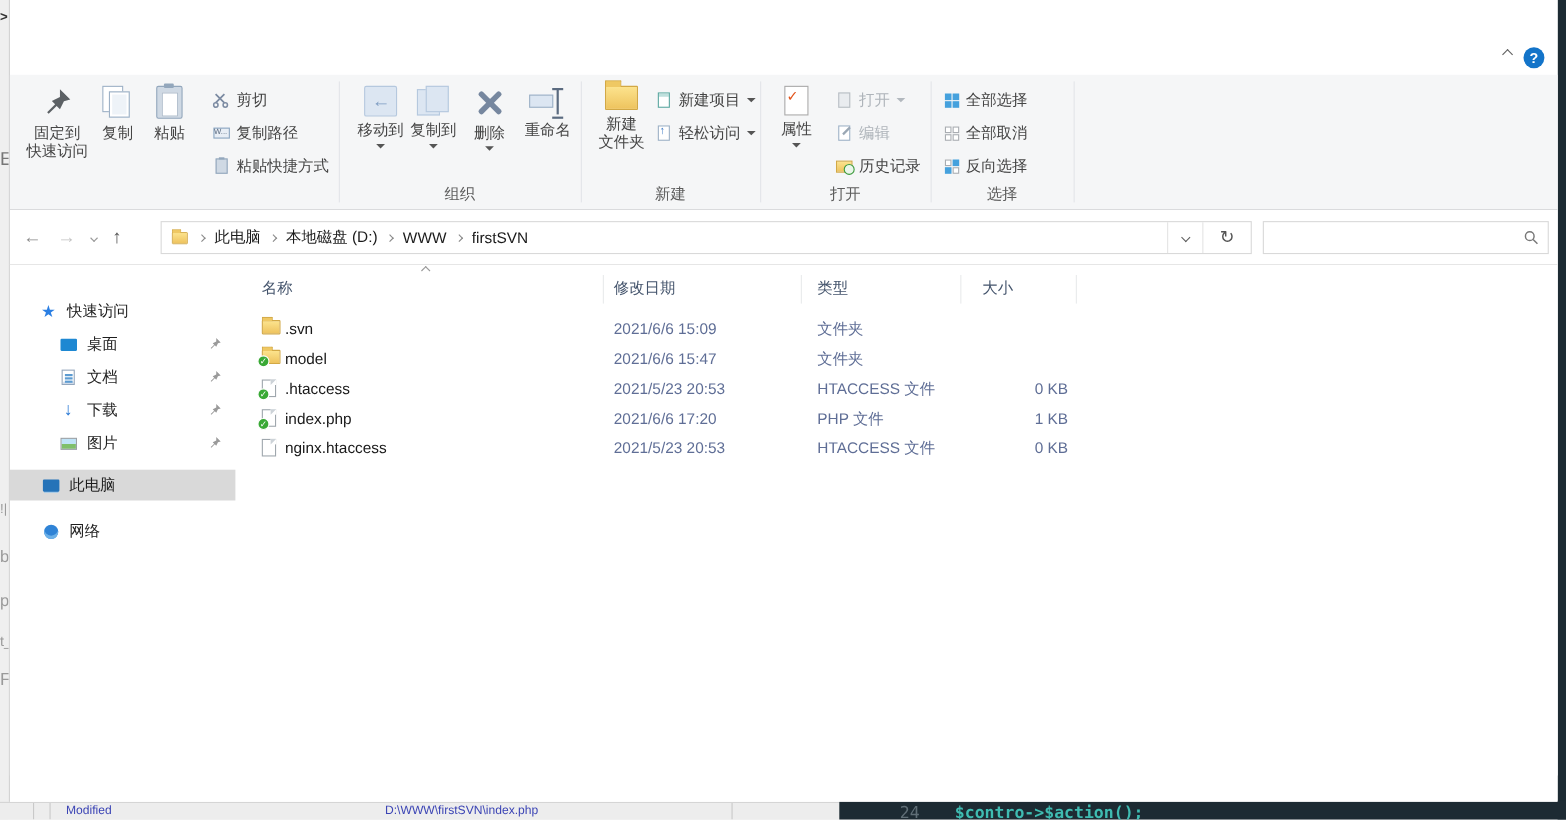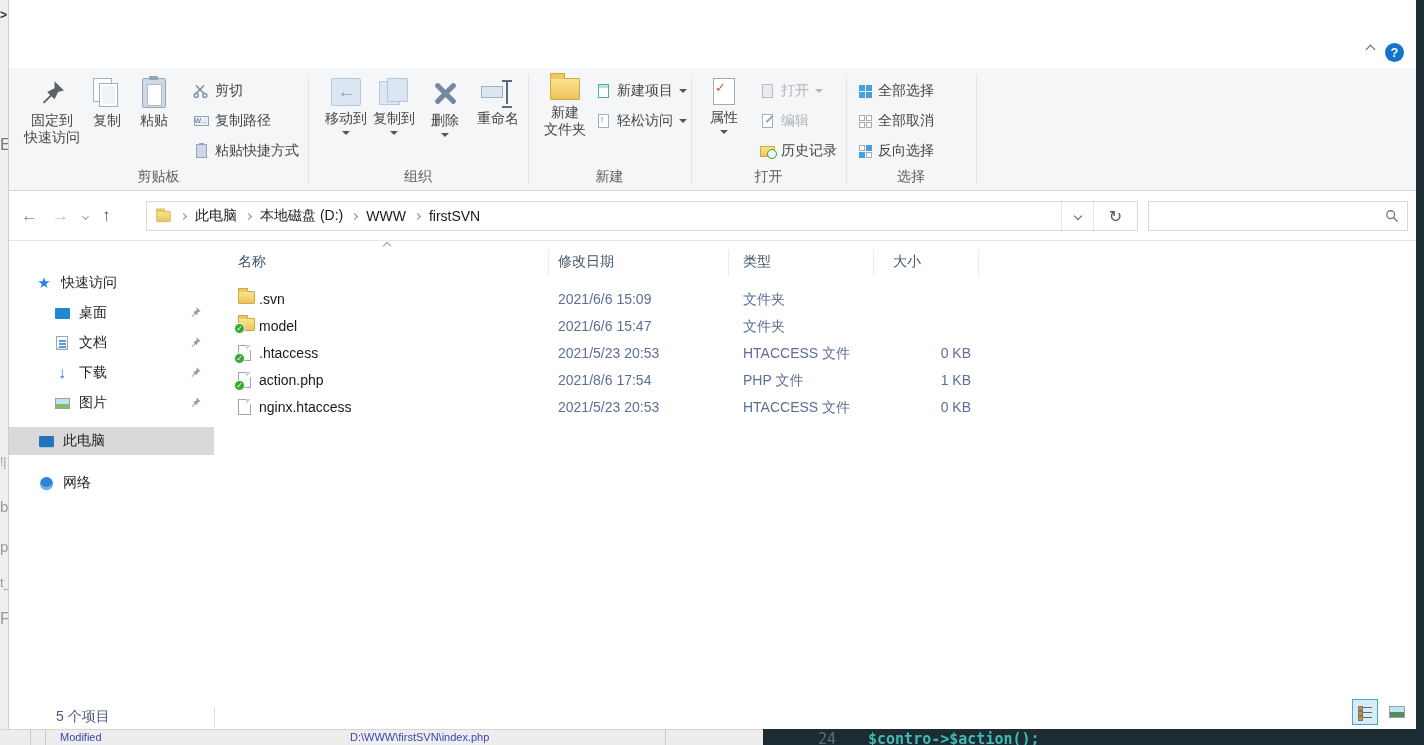--- a/index.html
+++ b/index.html
@@ -253,21 +253,20 @@
           <span class="mini-rect">W...</span>
         </span>
       <span class="lbl">复制路径</span>
     </div>
     <div class="smallrow" style="left:184px;top:72px">
       <span class="mini">
           <span class="mini-clip"></span>
         </span>
       <span class="lbl">粘贴快捷方式</span>
     </div>
-    <div class="rgroup-label" style="left:0;width:299px">剪贴板</div>
     <div class="rsep" style="left:299px"></div>
 
     <div class="bigbtn" style="left:312px;width:50px">
       <span class="ic-moveto"></span>
       <div class="lbl">移动到</div>
         <span class="tri"></span>
     </div>
     <div class="bigbtn" style="left:360px;width:50px">
       <span class="ic-copyto">
           <i></i>
@@ -494,44 +493,28 @@
       </div>
       <div class="row" style="top:99px">
         <span class="icon-cell"><span class="page"><span class="badge">✓</span></span></span>
         <span class="name">.htaccess</span>
         <span class="date">2021/5/23 20:53</span>
         <span class="type">HTACCESS 文件</span>
         <span class="size">0 KB</span>
       </div>
       <div class="row" style="top:126px">
         <span class="icon-cell"><span class="page"><span class="badge">✓</span></span></span>
-        <span class="name">action.php</span>
-        <span class="date">2021/8/6 17:54</span>
+        <span class="name">index.php</span>
+        <span class="date">2021/6/6 17:20</span>
         <span class="type">PHP 文件</span>
         <span class="size">1 KB</span>
       </div>
       <div class="row" style="top:153px">
         <span class="icon-cell"><span class="page"></span></span>
         <span class="name">nginx.htaccess</span>
         <span class="date">2021/5/23 20:53</span>
         <span class="type">HTACCESS 文件</span>
         <span class="size">0 KB</span>
       </div>
     </div>
   </div>
 
-  <div class="statusbar">
-    <span class="count">5 个项目</span>
-    <span class="sdiv"></span>
-    <div class="viewbtns">
-      <div class="vbtn active">
-        <span class="ic-details">
-            <i></i>
-            <i></i>
-            <i></i>
-          </span>
-      </div>
-      <div class="vbtn">
-        <span class="ic-thumb"></span>
-      </div>
-    </div>
-  </div>
 </div>
 
 </body></html>

